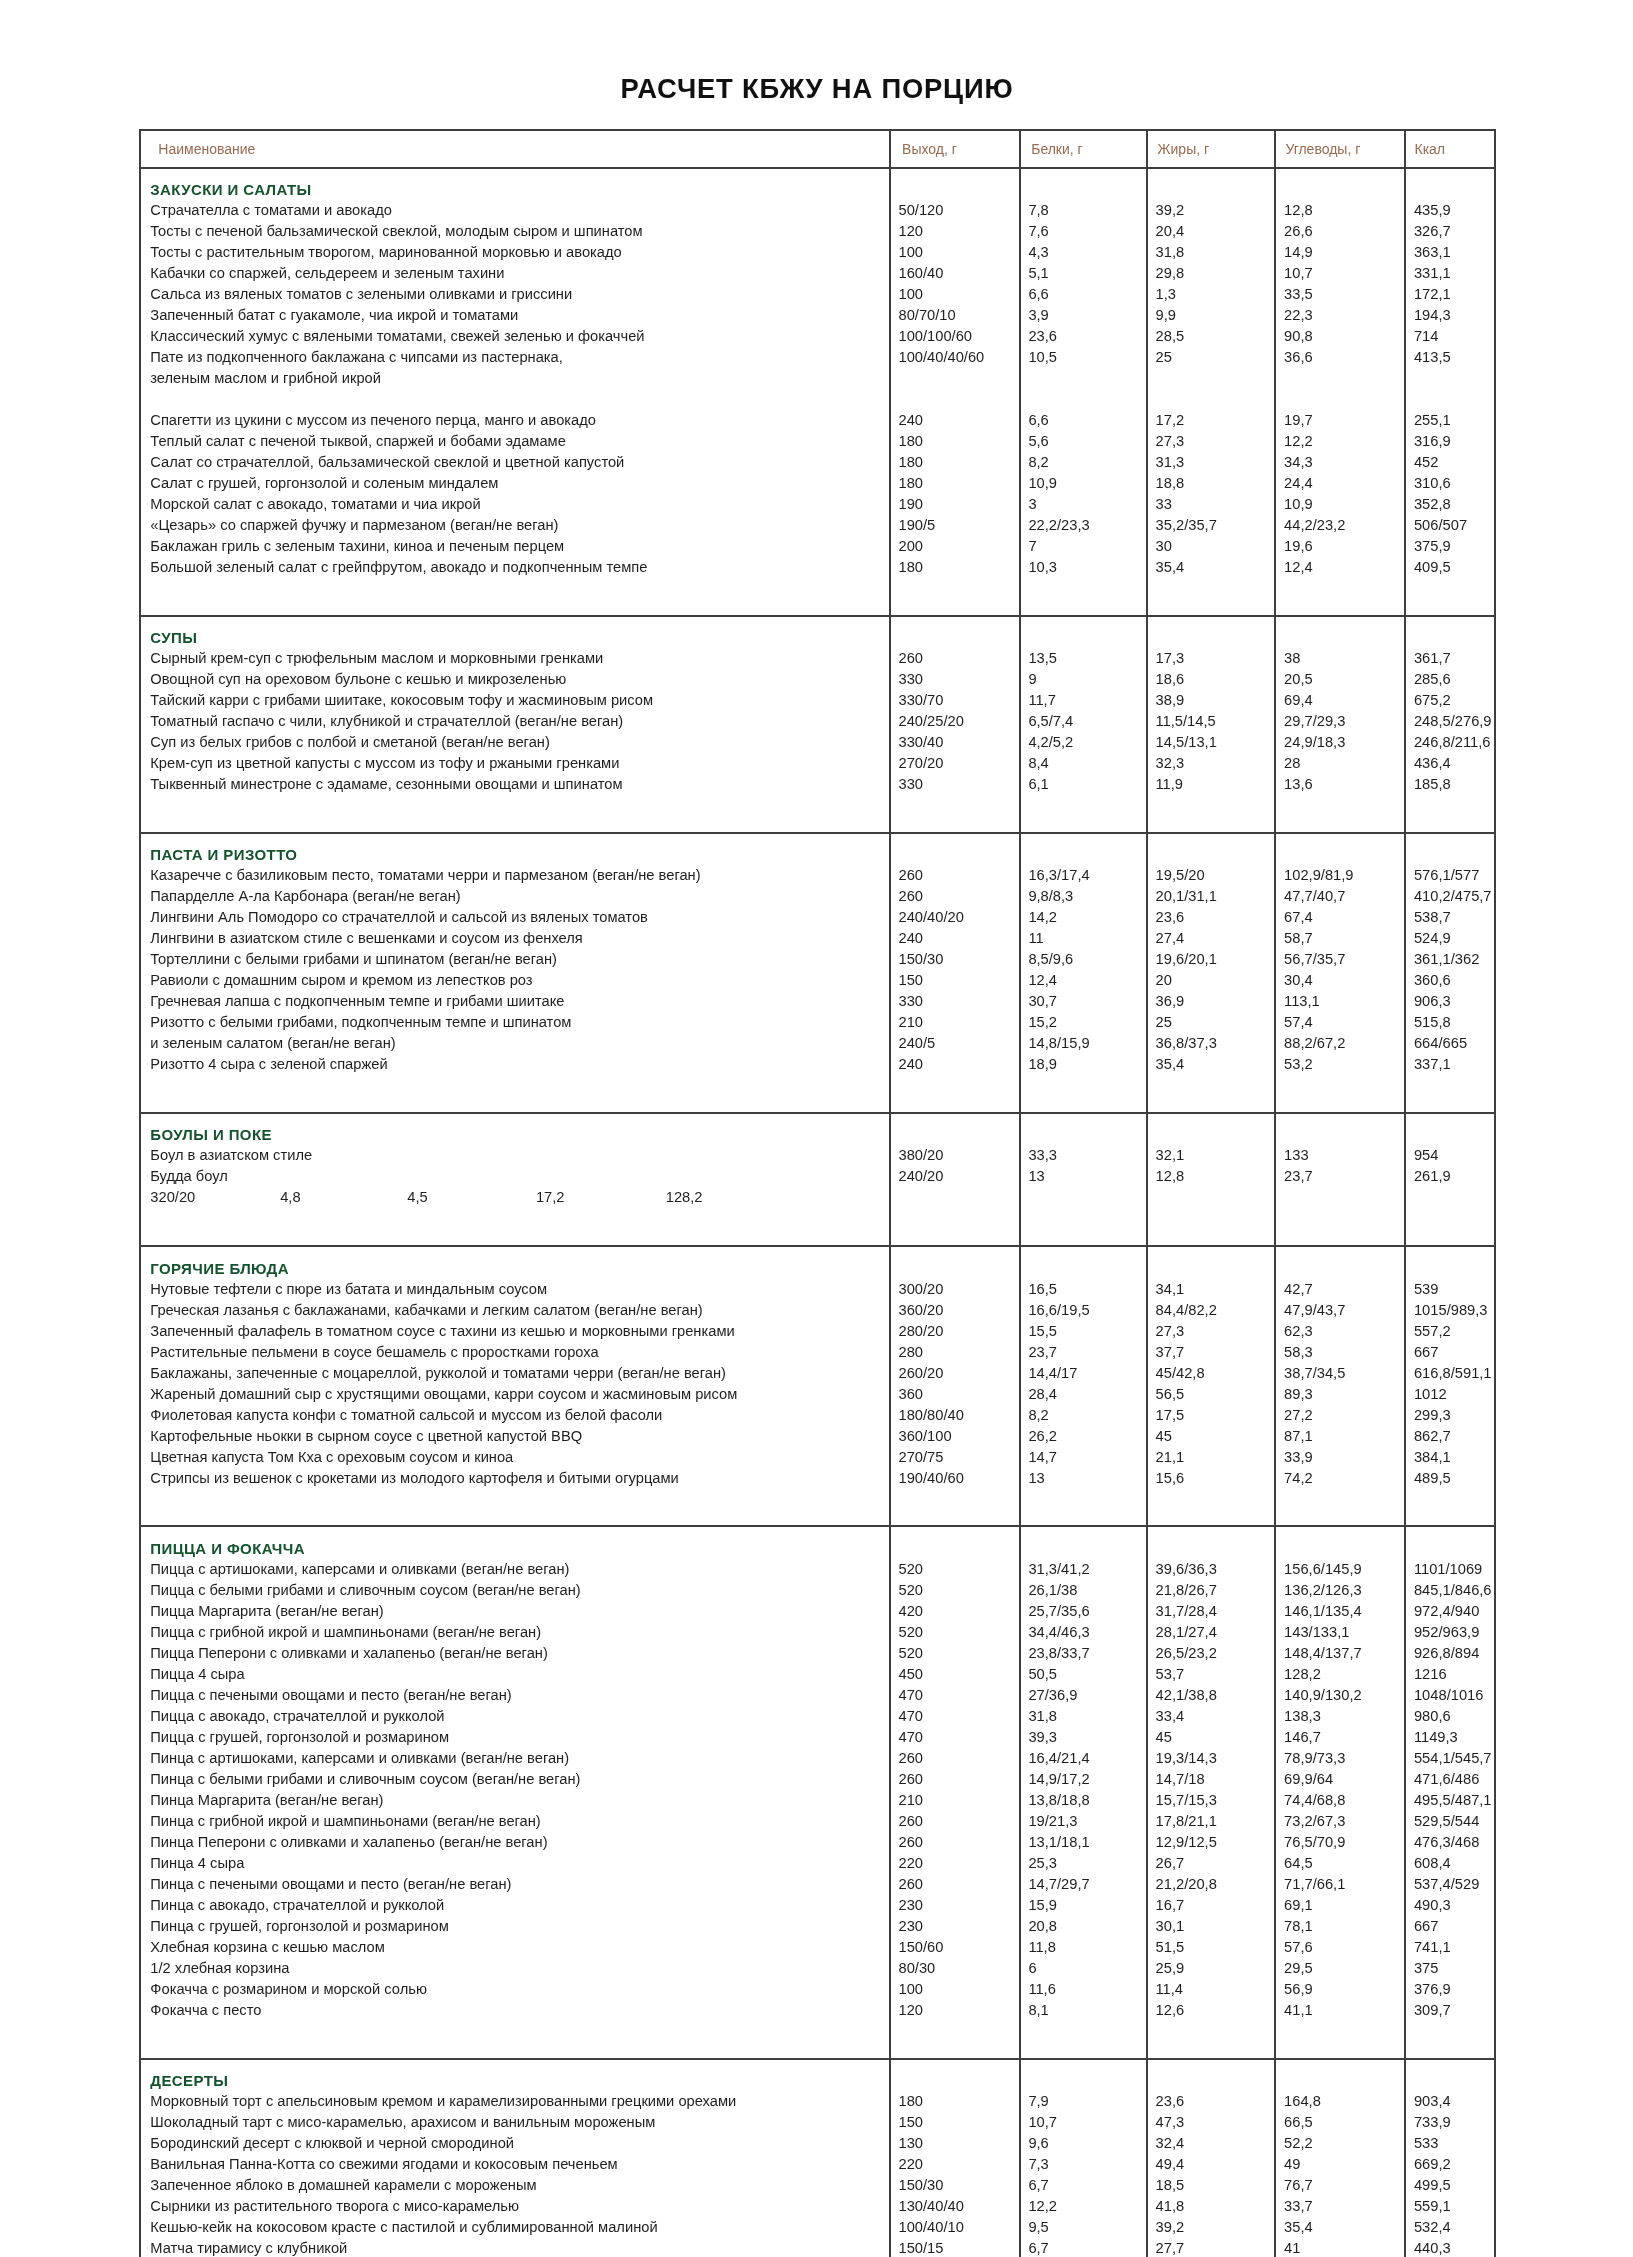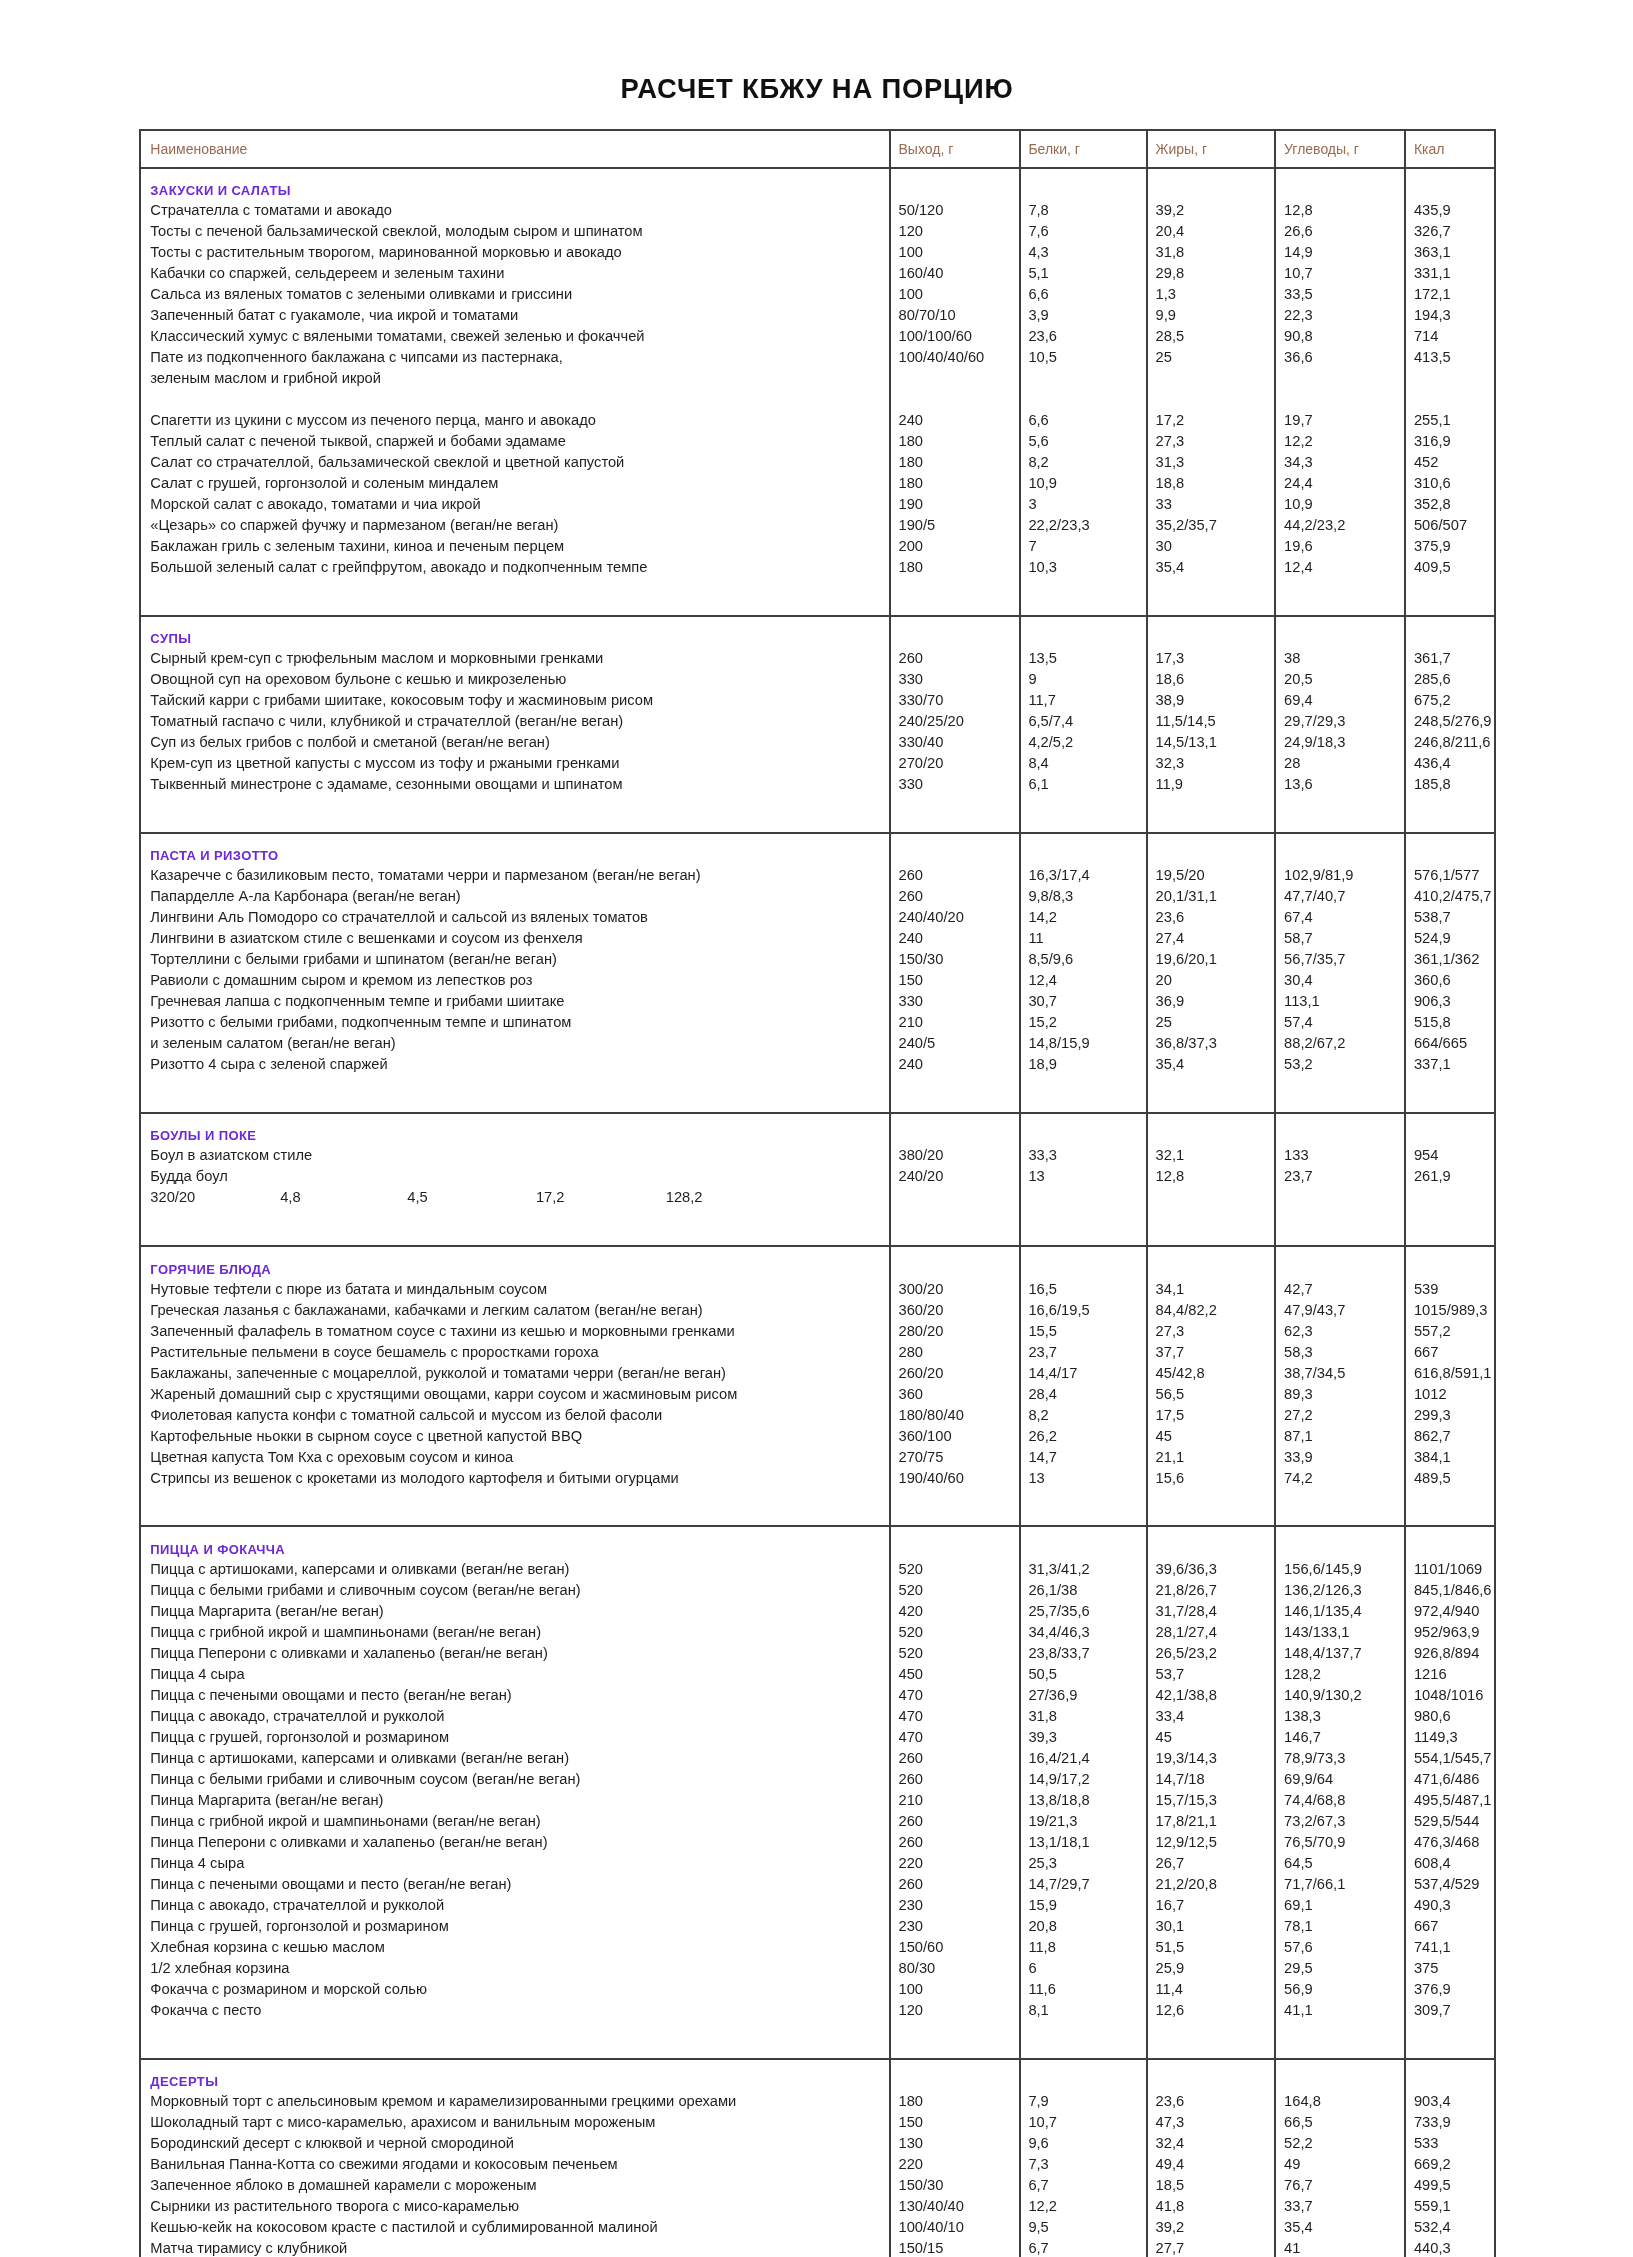--- a/index.html
+++ b/index.html
@@ -24,26 +24,27 @@
      white-space:nowrap;overflow:hidden;}
   .c.name {width:55.3%;}
   .c.col1 {width:9.6%;}
   .c.col2 {width:9.4%;}
   .c.col3 {width:9.5%;}
   .c.col4 {width:9.6%;}
   .c.col5 {width:6.6%;}
   .header-row{
     height:36px;align-items:center;color:#9a6a50;font-size:14px;
     border-bottom:2.9px solid #3e3e3e;
+    padding-left:8px;
   }
   .section-block{padding:4.9px 0 8.8px 0;}
   .section-block + .section-block{border-top:2.9px solid #3e3e3e;margin-top:28px;}
   .section-title-row{height:26.5px;align-items:flex-end;}
   .section-title-row .name{
-    color:#6d28d9;font-weight:bold;font-size:13px;letter-spacing:0.4px;
+    color:#14532d;font-weight:bold;font-size:15px;letter-spacing:0.4px;
     padding-bottom:2px;
   }
   .body-row{height:21px;font-size:14.7px;line-height:21px;}
   .spacer-row{height:21px;}
 </style>
 </head>
 <body>
 
 <h1 class="page-title">РАСЧЕТ КБЖУ НА ПОРЦИЮ</h1>
 

